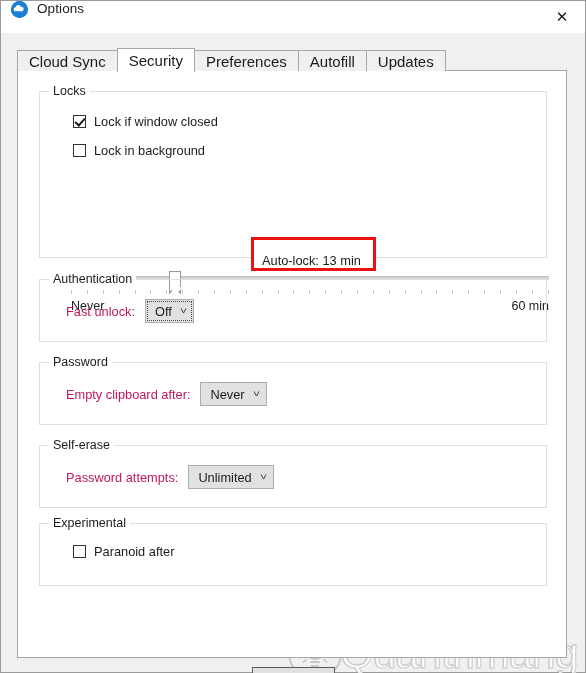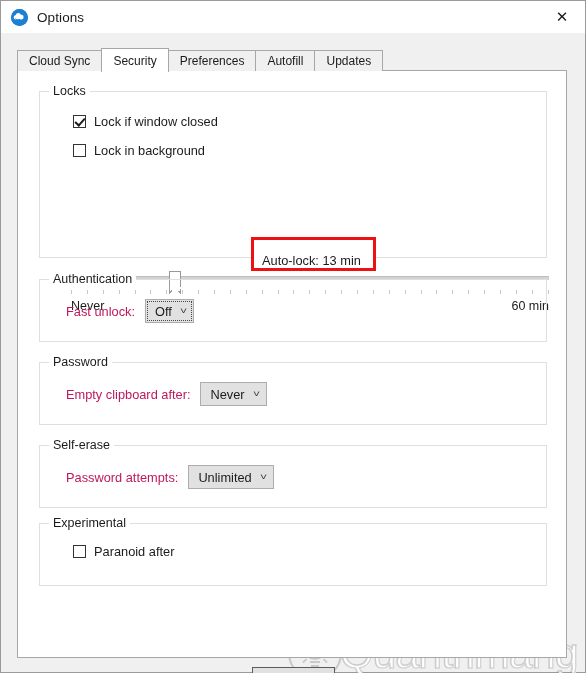--- a/index.html
+++ b/index.html
@@ -23,21 +23,20 @@
     border: 1px solid #9a9a9a;
     display: flex;
     flex-direction: column;
   }
 
   
   #titlebar {
     height: 32px;
     background: #ffffff;
     display: flex;
-    align-items: center;
     flex: 0 0 32px;
     position: relative;
   }
   #app-icon {
     width: 17px; height: 17px;
     margin-left: 10px;
     flex: 0 0 17px;
     border-radius: 50%;
     background: #1b7fd4;
     position: relative;
@@ -76,21 +75,21 @@
     height: 22px;
     display: flex;
     align-items: flex-end;
     z-index: 3;
   }
   .tab {
     height: 21px;
     padding: 0 11px;
     display: flex;
     align-items: center;
-    font-size: 12px;
+    font-size: 15px;
     color: #1b1b1b;
     background: #f0f0f0;
     border: 1px solid #a7a7a7;
     border-bottom: none;
     margin-right: -1px;
     cursor: default;
     white-space: nowrap;
   }
   .tab.active {
     background: #ffffff;

